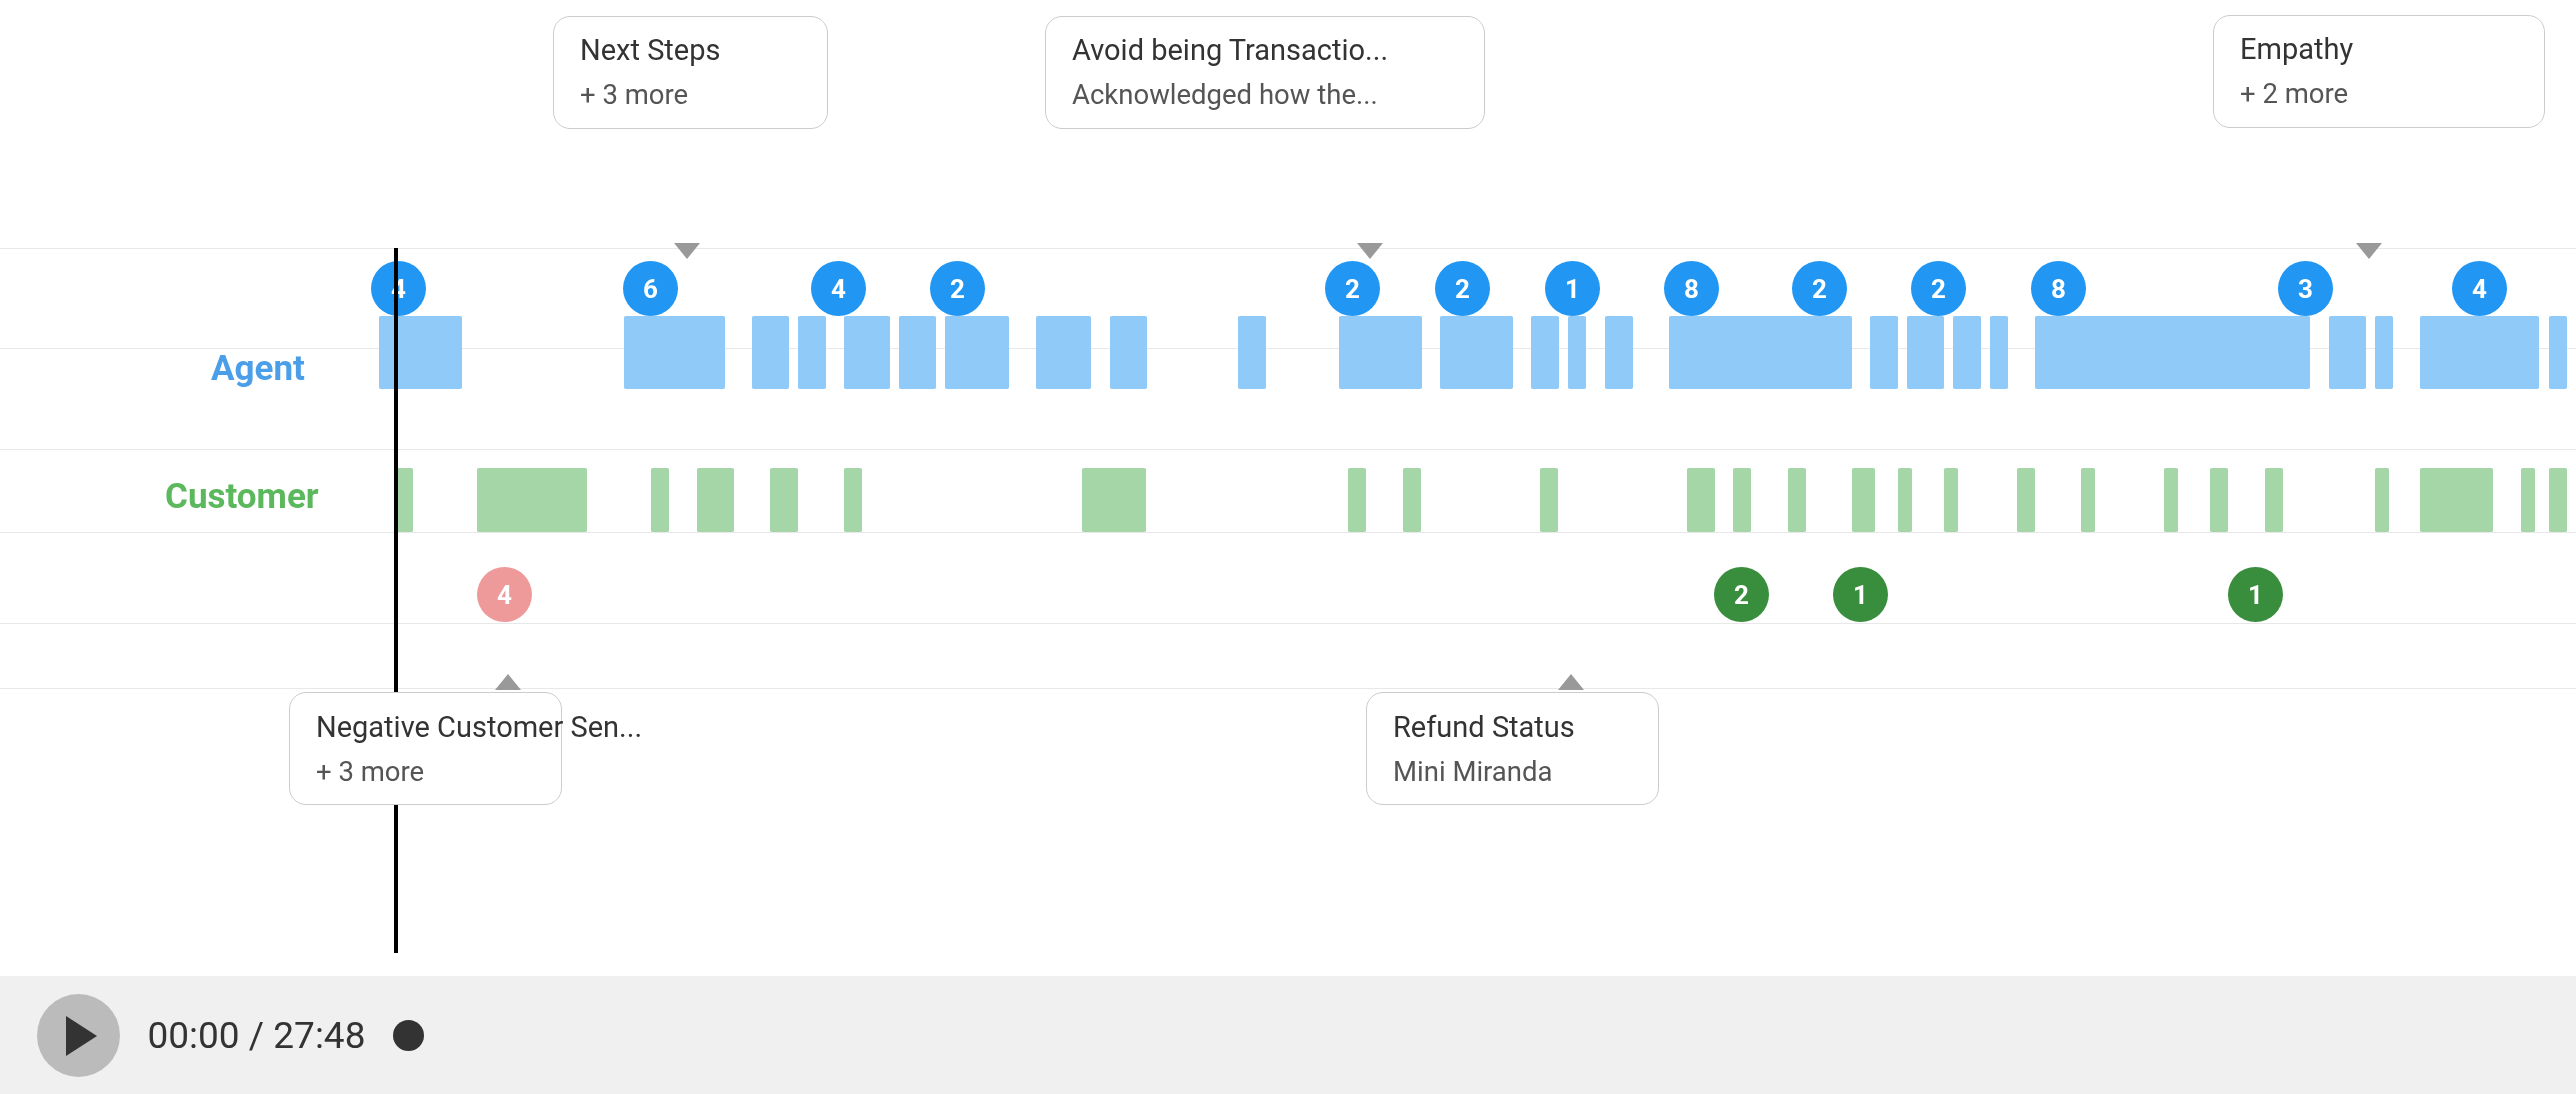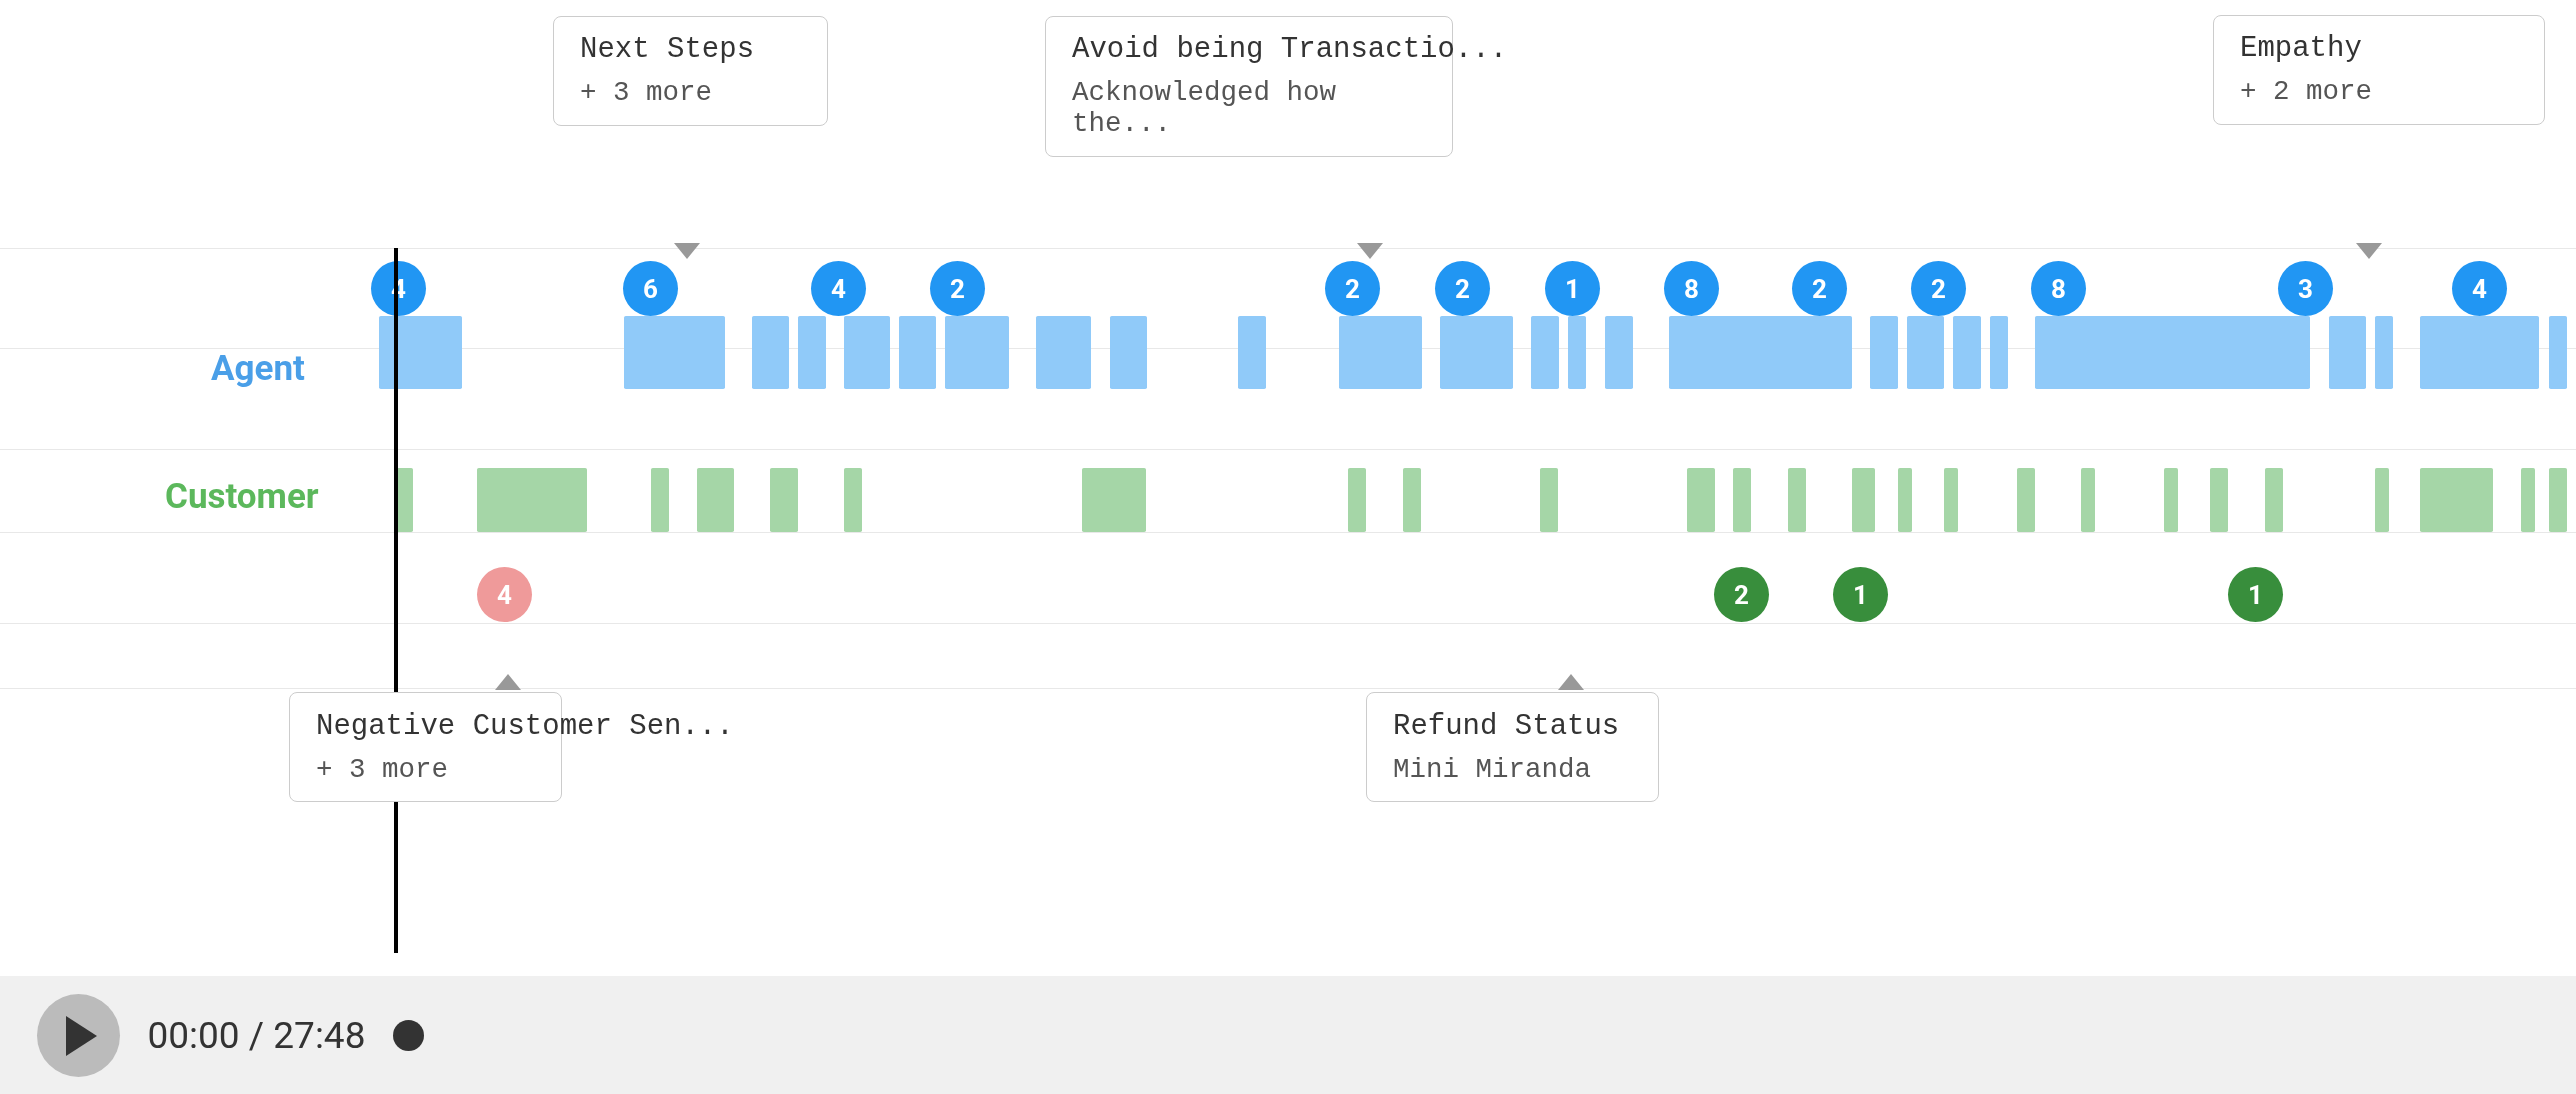--- a/index.html
+++ b/index.html
@@ -31,24 +31,23 @@
       left: 0; right: 0;
       height: 0.9px;
       background: #e8e8e8;
     }
 
     
     .tooltip-box {
       position: absolute;
       background: #fff;
       border: 1.4px solid #ccc;
-      border-radius: 8px;
+      border-radius: 17px;
       padding: 16.5px 26px;
       min-width: 238px;
-      font-family: Liberation Mono, monospace;
     }
 
     .tooltip-box .tooltip-title {
       font-size: 29px;
       color: #333;
       font-weight: 400;
       margin-bottom: 11px;
       white-space: nowrap;
     }
 
@@ -247,21 +246,21 @@
     <div class="grid-line" style="top: 688px;"></div>
   </div>
 
   <div class="tooltip-box" style="left: 553px; top: 15.6px; width: 275px;">
     <div class="tooltip-title">Next Steps</div>
     <div class="tooltip-more">+ 3 more</div>
   </div>
 
   <div class="arrow-down" style="left: 674px; top: 243px;"></div>
 
-  <div class="tooltip-box" style="left: 1045px; top: 15.6px; width: 408px;">
+  <div class="tooltip-box" style="left: 1045px; top: 15.6px; width: 440px;">
     <div class="tooltip-title">Avoid being Transactio...</div>
     <div class="tooltip-sub">Acknowledged how the...</div>
   </div>
 
   <div class="arrow-down" style="left: 1357px; top: 243px;"></div>
 
   <div class="tooltip-box" style="left: 2213px; top: 14.7px; width: 332px;">
     <div class="tooltip-title">Empathy</div>
     <div class="tooltip-more">+ 2 more</div>
   </div>

